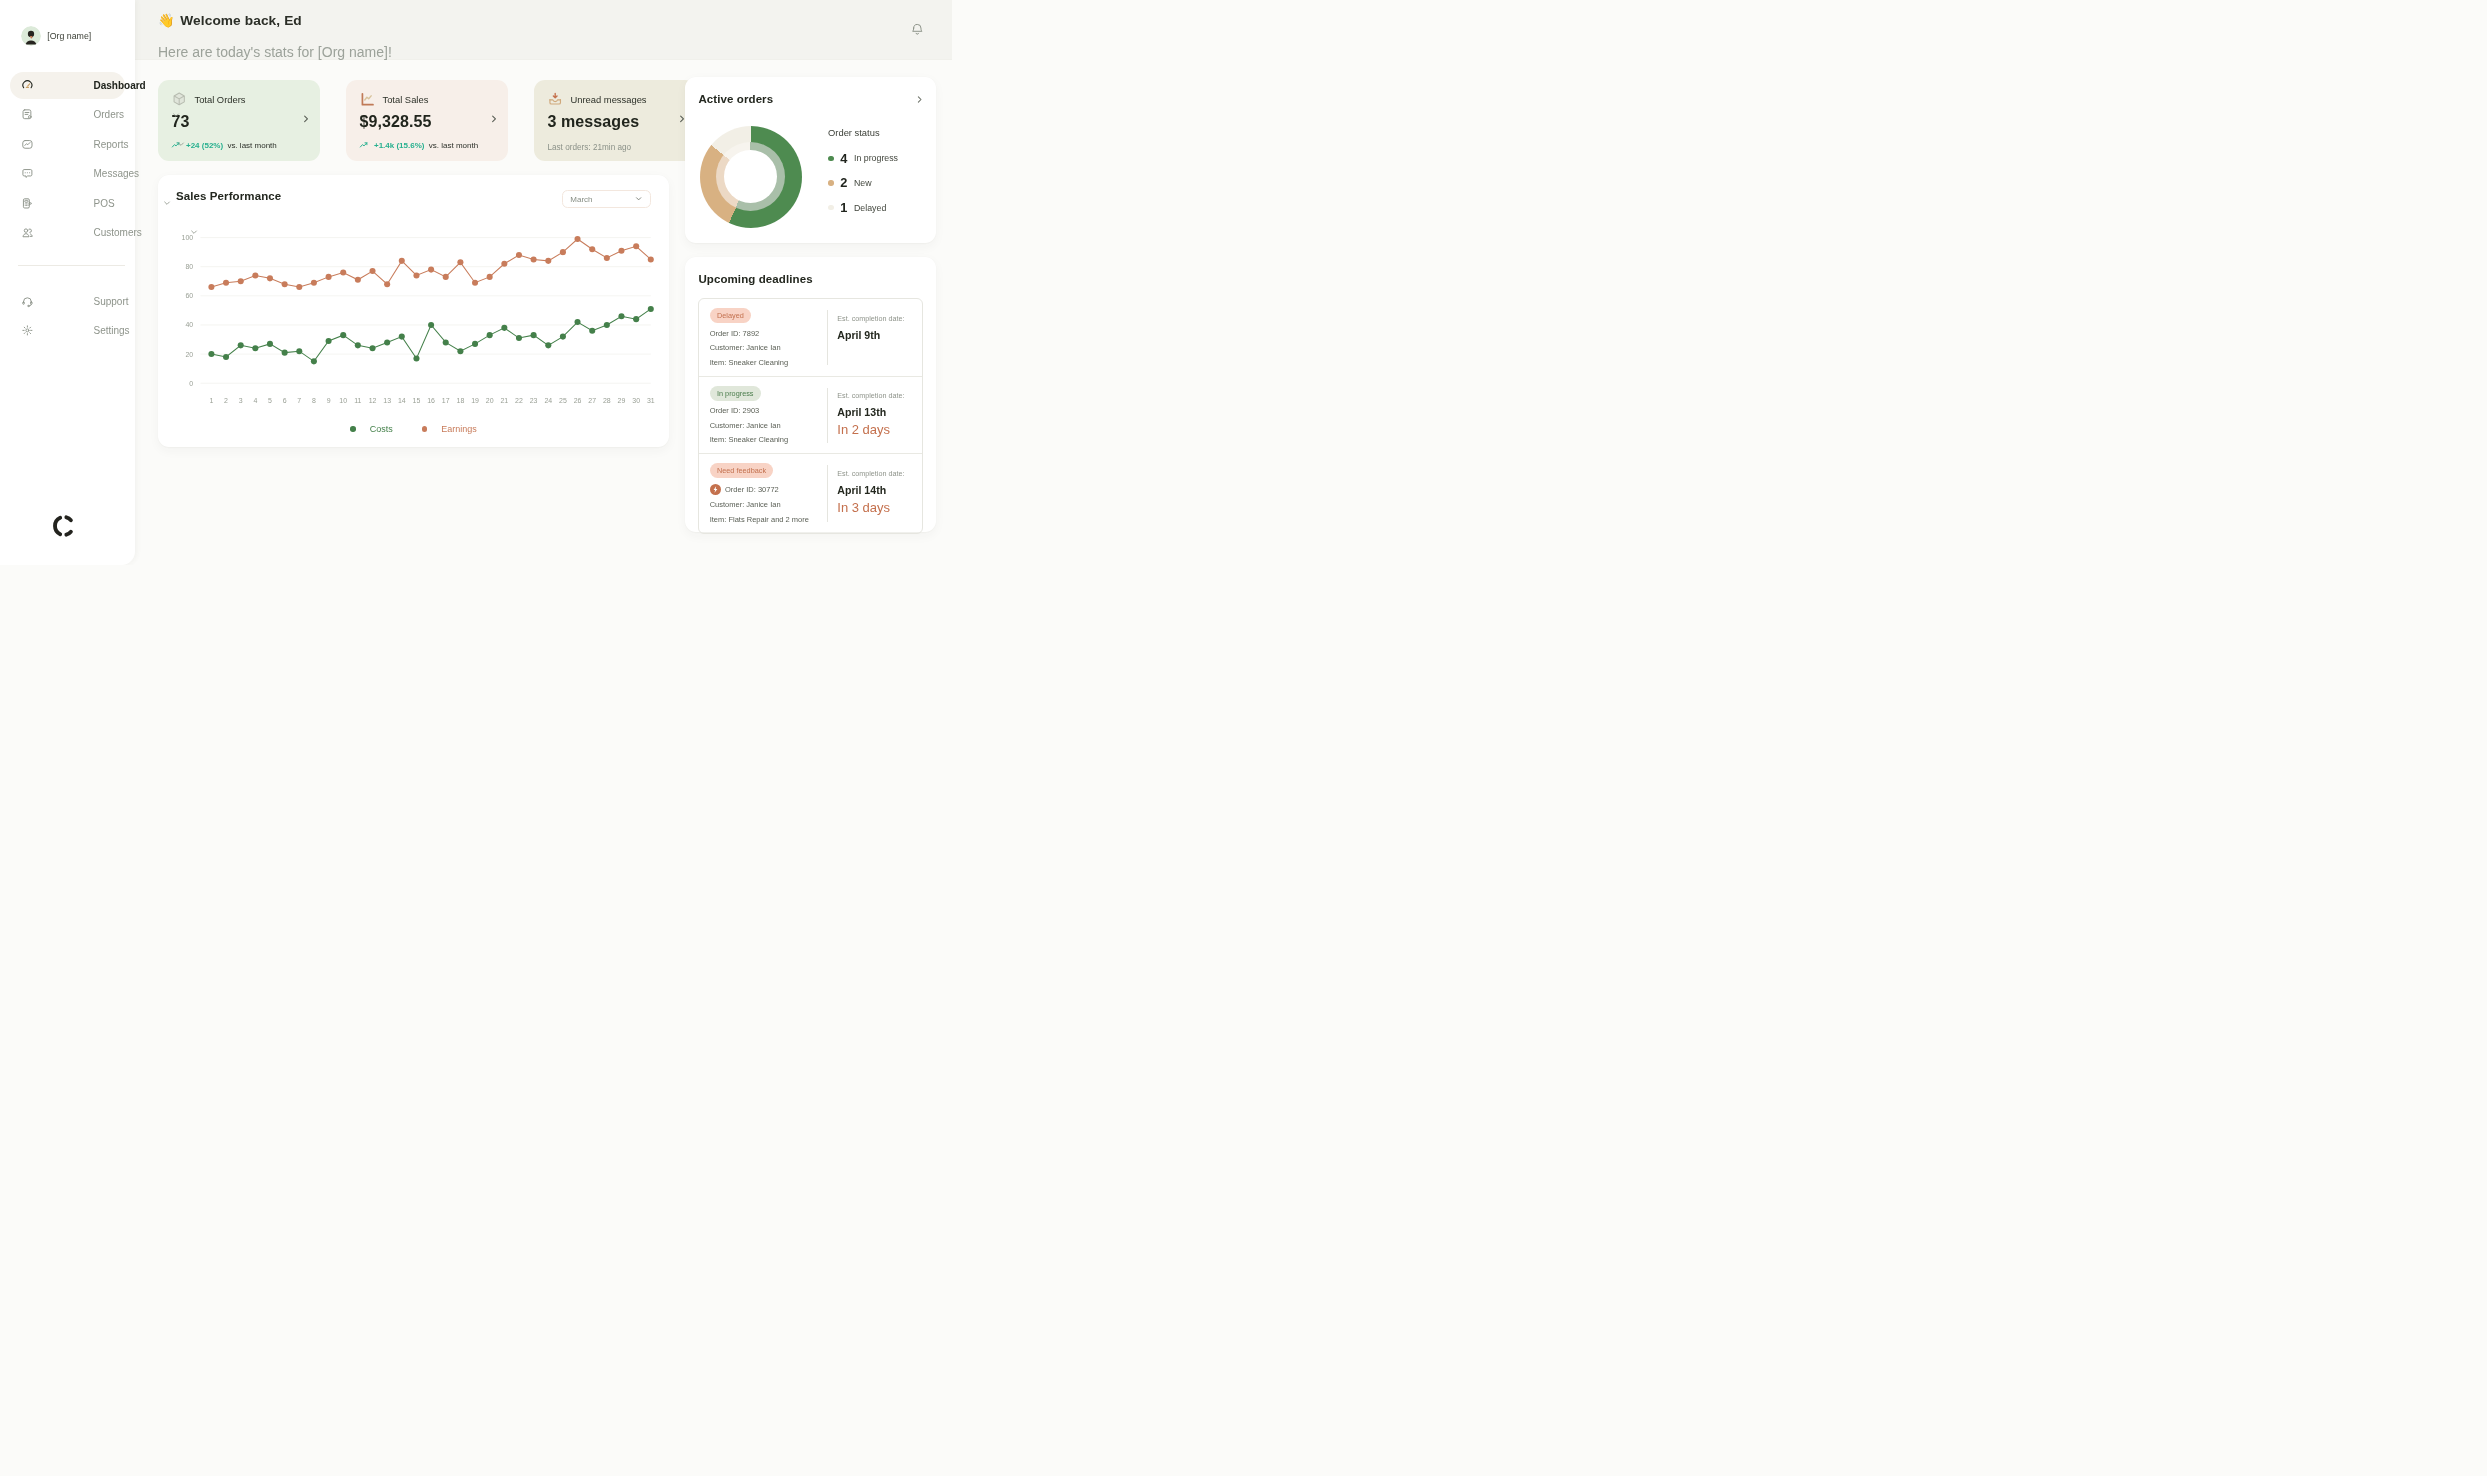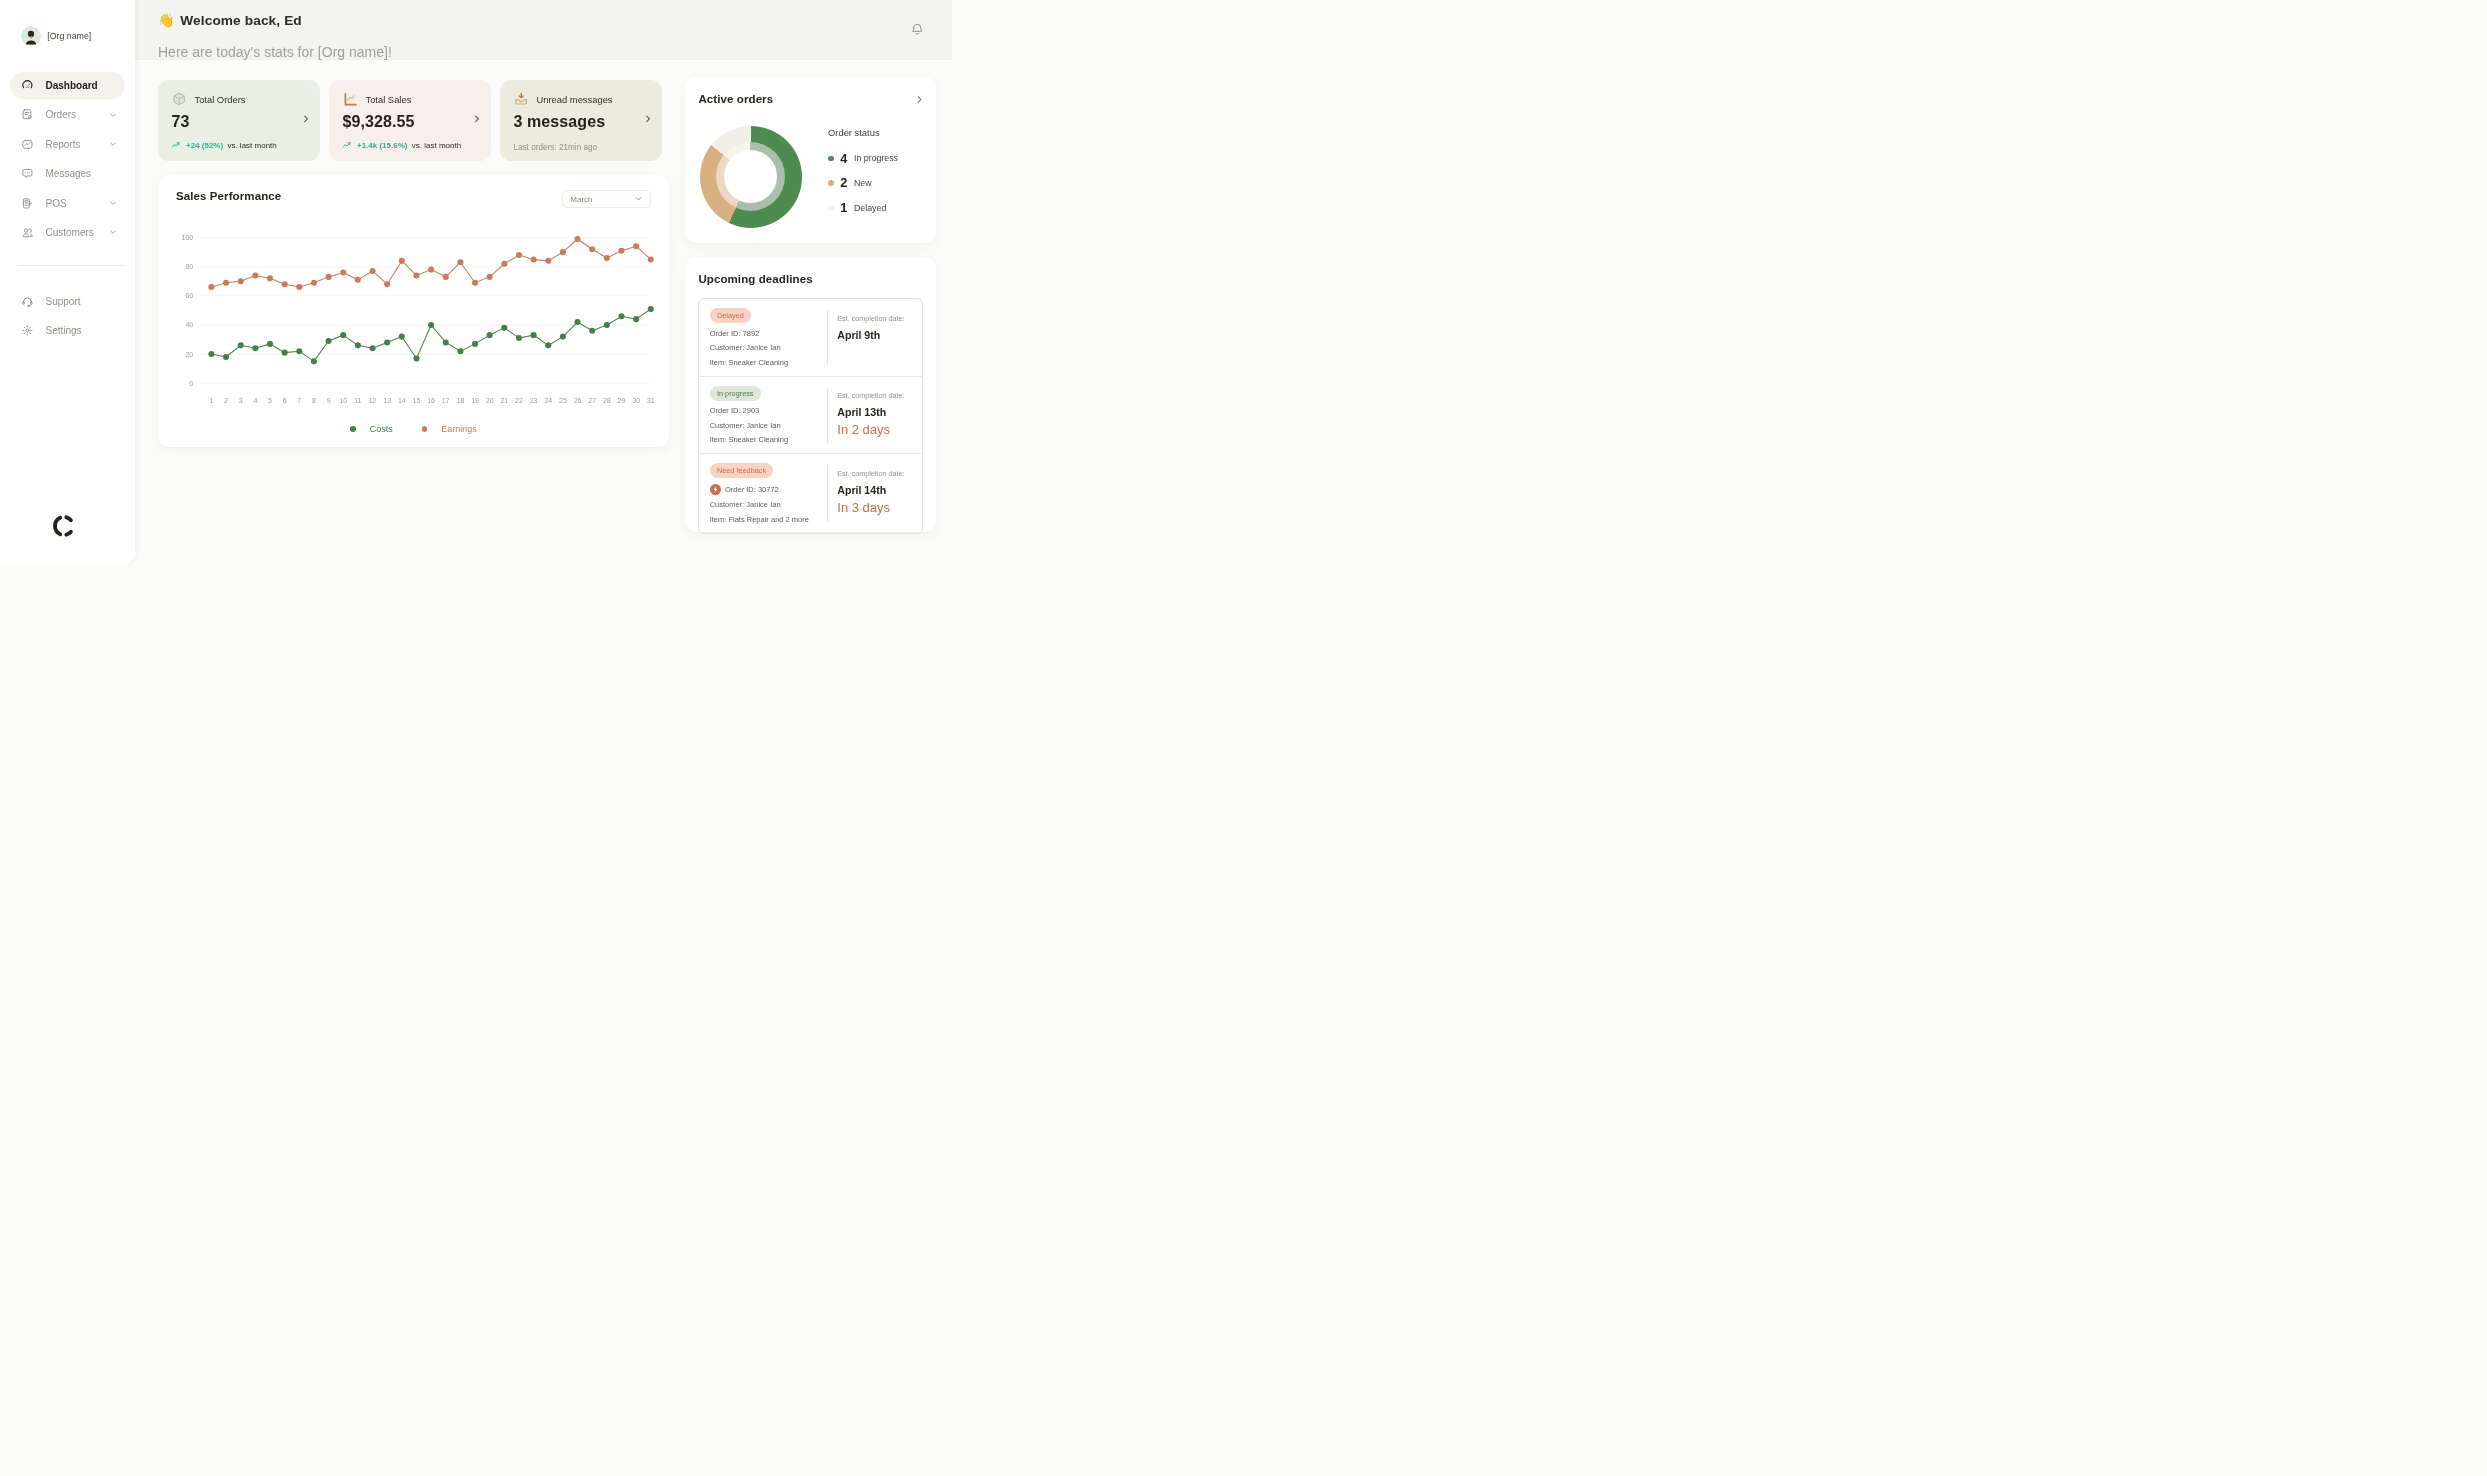--- a/index.html
+++ b/index.html
@@ -10,42 +10,42 @@
   
   .sidebar { position:absolute; left:0; top:0; width:135px; height:565px; background:#ffffff;
              box-shadow:1.2px 0 4.9px rgba(70,70,55,.05); border-radius:0 0 13.4px 0; z-index:5; }
   .org-row { position:absolute; left:20.6px; top:25.5px; display:flex; align-items:center; gap:6.7px; cursor:pointer; }
   .avatar { width:20px; height:20px; border-radius:50%; overflow:hidden; flex:0 0 auto; }
   .avatar svg { display:block; width:20px; height:20px; }
   .org-name { font-size:8.8px; color:#3c4037; }
   .nav { position:absolute; left:9.7px; right:9.7px; top:72px; }
   .footer-nav { top:288px; }
   .nav-item { height:27px; margin-bottom:2.4px; display:flex; align-items:center; padding:0 8.5px 0 11.5px;
-              border-radius:13.4px; color:#8e948b; font-size:10px; font-weight:500; cursor:pointer; }
+              border-radius:13.4px; color:#8e948b; font-size:10px; font-weight:500; cursor:pointer;gap:48px; }
   .nav-item.active { background:#f5f2ec; color:#20241d; font-weight:700; }
   .nav-icon { width:12.8px; height:12.8px; margin-right:11.5px; flex:0 0 auto; }
   .nav-icon svg { width:12.8px; height:12.8px; display:block; }
   .nav-label { flex:1; }
   .nav-chevron { width:8px; height:8px; color:#9aa096; }
   .nav-chevron svg { width:8px; height:8px; display:block; }
   .side-divider { position:absolute; left:18px; right:9.7px; top:265px; height:0.6px; background:#eceae4; }
   .logo { position:absolute; left:52px; top:514px; width:24px; height:24px; }
 
   
   .main-header { position:absolute; left:135px; right:0; top:0; height:59px; background:#f3f3ef;
                  box-shadow:0 0.6px 0 #e8e8e2; }
   .head-text { position:absolute; left:23px; top:13.4px; }
   .page-title { font-size:13.7px; font-weight:800; color:#2b2e27; letter-spacing:0.1px; display:flex; align-items:center; gap:5.5px; }
   .wave { font-size:13.4px; }
   .page-subtitle { margin-top:16px; font-size:14px; color:#9ca29a; }
   .bell-btn { position:absolute; right:27px; top:22px; width:16px; height:16px; background:none; border:none; cursor:pointer; color:#8a9086; }
   .bell-btn svg { width:14.6px; height:14.6px; }
 
   
-  .stats-row { position:absolute; left:158px; top:80px; display:flex; gap:9px; }
+  .stats-row { position:absolute; left:158px; top:80px; display:flex; gap:26px; }
   .stat-card { position:relative; width:162px; height:81px; border-radius:11px; padding:11px 13.4px; }
   .stat-head { display:flex; align-items:center; gap:6.7px; }
   .stat-head svg { width:16.4px; height:16.4px; display:block; }
   .stat-label { font-size:9.4px; color:#2d3129; }
   .stat-value { margin-top:6px; font-size:16px; font-weight:800; color:#21251d; letter-spacing:0.1px; }
   .stat-chevron { position:absolute; right:9.7px; top:34px; width:9.7px; height:9.7px; color:#565b52; cursor:pointer; }
   .stat-chevron svg { width:9.7px; height:9.7px; }
   .stat-foot { position:absolute; left:13.4px; bottom:9px; display:flex; align-items:center; gap:4.3px; font-size:8px; }
   .stat-foot svg { width:10.3px; height:10.3px; }
   .trend { color:#27b08f; font-weight:700; }

